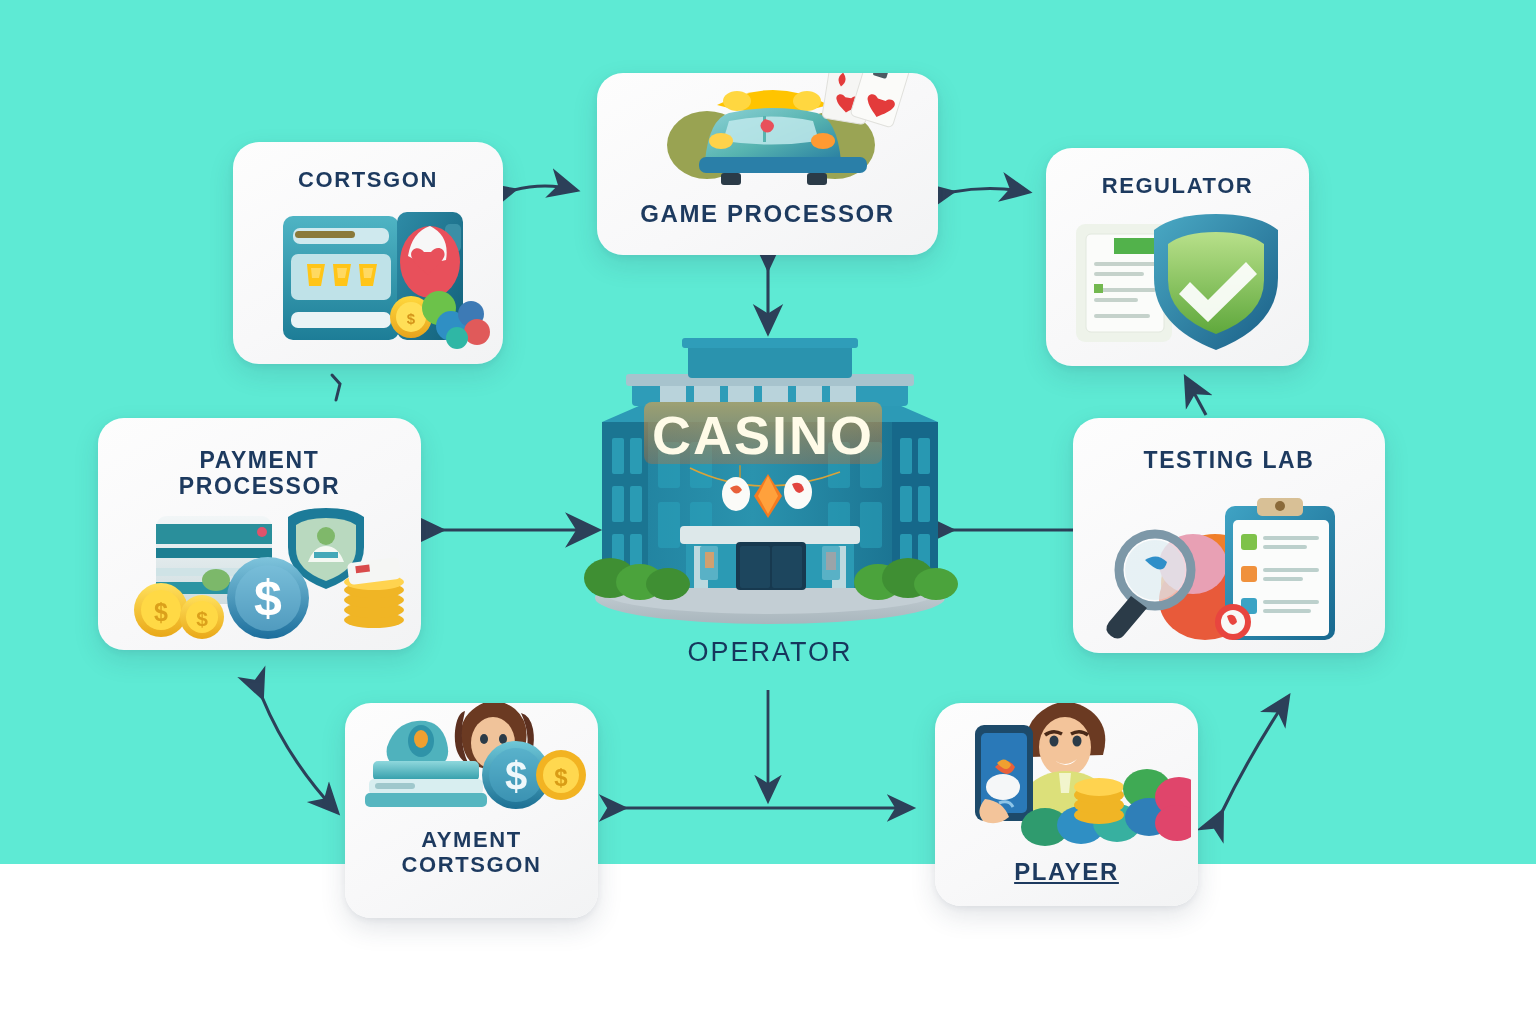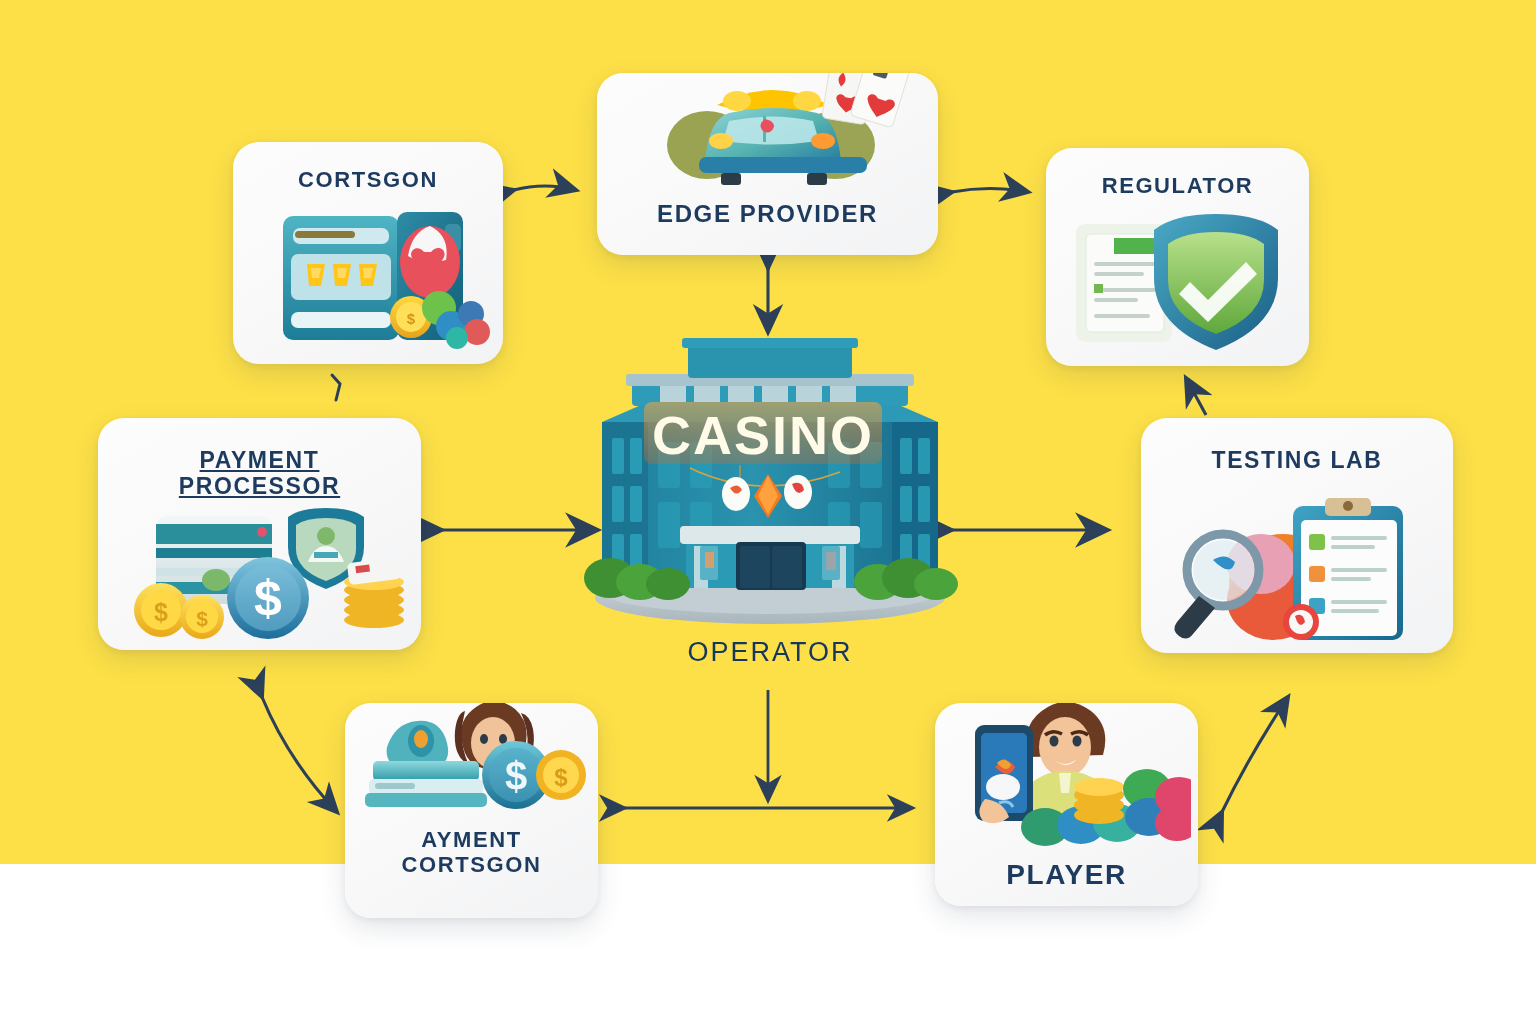--- a/index.html
+++ b/index.html
@@ -2,21 +2,21 @@
 <html><head>
 <meta charset="utf-8">
 <style>
   * { box-sizing: border-box; margin: 0; padding: 0; }
   html, body {
     width: 1536px; height: 1024px;
     background: #ffffff;
     font-family: "Liberation Sans", sans-serif;
     overflow: hidden;
   }
-  #stage { position: relative; width: 1536px; height: 864px; background: #fde047; }
+  #stage { position: relative; width: 1536px; height: 864px; background: #5eead4; }
 
   
   .card {
     position: absolute;
     background: linear-gradient(150deg,#fdfdfd 0%,#f8f8f9 55%,#f2f3f4 100%);
     border-radius: 26px;
     box-shadow: 0 10px 26px rgba(40,55,80,.13), 0 2px 6px rgba(40,55,80,.07);
     overflow: hidden;
   }
   .card-label {
@@ -152,21 +152,21 @@
       <text x="132" y="122" font-size="15" fill="#d4941a" text-anchor="middle" font-family="Liberation Sans, sans-serif" font-weight="bold">$</text>
       <circle cx="160" cy="106" r="17" fill="#6cc24a"></circle>
       <circle cx="172" cy="124" r="15" fill="#2f8fc4"></circle>
       <circle cx="192" cy="112" r="13" fill="#3d7ab5"></circle>
       <circle cx="198" cy="130" r="13" fill="#e05a5a"></circle>
       <circle cx="178" cy="136" r="11" fill="#2fb7a5"></circle>
     </svg>
   </div>
 
   <div class="card" style="left:597px; top:73px; width:341px; height:182px;">
-    <div class="card-label" style="top:128px; font-size:24px;">EDGE PROVIDER</div>
+    <div class="card-label" style="top:128px; font-size:24px;">GAME PROCESSOR</div>
     <svg class="art" style="left:62px; top:-12px;" width="250" height="140" viewBox="0 0 250 140">
       <defs>
         <linearGradient id="carG" x1="0" y1="0" x2="1" y2="1">
           <stop offset="0" stop-color="#8fd3d8"></stop>
             <stop offset=".5" stop-color="#57b4b0"></stop>
           <stop offset="1" stop-color="#2378a0"></stop>
         </linearGradient>
       </defs>
 
       <ellipse cx="48" cy="84" rx="40" ry="34" fill="#99a352"></ellipse>
@@ -225,21 +225,21 @@
       </g>
       <rect x="24" y="78" width="9" height="9" fill="#73b84f"></rect>
 
       <path d="M146,8 q42,0 62,16 l0,48 q0,48 -62,72 q-62,-24 -62,-72 l0,-48 q20,-16 62,-16 z" fill="url(#shOut)"></path>
       <path d="M146,26 q32,0 48,12 l0,36 q0,36 -48,54 q-48,-18 -48,-54 l0,-36 q16,-12 48,-12 z" fill="url(#shIn)"></path>
       <path d="M120,76 l18,18 l38,-38 l11,12 l-49,48 l-29,-28 z" fill="#ffffff" opacity=".92"></path>
     </svg>
   </div>
 
   <div class="card" style="left:98px; top:418px; width:323px; height:232px;">
-    <div class="card-label" style="top:30px; font-size:23px;text-decoration:underline;">PAYMENT
+    <div class="card-label" style="top:30px; font-size:23px;">PAYMENT
 PROCESSOR</div>
     <svg class="art" style="left:28px; top:84px;" width="290" height="140" viewBox="0 0 290 140">
       <defs>
         <linearGradient id="cardG" x1="0" y1="0" x2="0" y2="1">
           <stop offset="0" stop-color="#f2f6f7"></stop>
             <stop offset="1" stop-color="#cfdde0"></stop>
         </linearGradient>
         <linearGradient id="bigCoin" x1="0" y1="0" x2="0" y2="1">
           <stop offset="0" stop-color="#7fc4dc"></stop>
             <stop offset="1" stop-color="#1c6e9c"></stop>
@@ -380,21 +380,21 @@
         <ellipse cx="100" cy="252" rx="24" ry="18" fill="#4ba33c"></ellipse>
         <ellipse cx="128" cy="254" rx="22" ry="16" fill="#3f8f33"></ellipse>
         <ellipse cx="338" cy="252" rx="24" ry="18" fill="#4ba33c"></ellipse>
         <ellipse cx="368" cy="248" rx="26" ry="20" fill="#3f8f33"></ellipse>
         <ellipse cx="396" cy="254" rx="22" ry="16" fill="#4ba33c"></ellipse>
       </g>
     </svg>
   </div>
   <div id="operator-label">OPERATOR</div>
 
-  <div class="card" style="left:1141px; top:418px; width:312px; height:235px;">
+  <div class="card" style="left:1073px; top:418px; width:312px; height:235px;">
     <div class="card-label" style="top:30px; font-size:23px;">TESTING LAB</div>
     <svg class="art" style="left:24px; top:76px;" width="270" height="150" viewBox="0 0 270 150">
       <defs>
         <linearGradient id="clipG" x1="0" y1="0" x2="1" y2="1">
           <stop offset="0" stop-color="#3fa3c4"></stop>
             <stop offset="1" stop-color="#17688f"></stop>
         </linearGradient>
       </defs>
 
       <ellipse cx="118" cy="90" rx="54" ry="50" fill="#f07f2a"></ellipse>
@@ -467,21 +467,21 @@
       <circle cx="165" cy="84" r="27" fill="#4fa7c6" opacity=".55"></circle>
       <text x="165" y="99" font-size="40" fill="#eef8fb" text-anchor="middle" font-family="Liberation Sans, sans-serif" font-weight="bold">$</text>
 
       <circle cx="210" cy="84" r="25" fill="#f2b322"></circle>
       <circle cx="210" cy="84" r="18" fill="#ffd84f"></circle>
       <text x="210" y="95" font-size="24" fill="#d99c16" text-anchor="middle" font-family="Liberation Sans, sans-serif" font-weight="bold">$</text>
     </svg>
   </div>
 
   <div class="card" style="left:935px; top:703px; width:263px; height:203px;">
-    <div class="card-label" style="top:156px; font-size:28px;">PLAYER</div>
+    <div class="card-label" style="top:156px; font-size:24px;text-decoration:underline;">PLAYER</div>
     <svg class="art" style="left:6px; top:-12px;" width="250" height="160" viewBox="0 0 250 160">
 
       <path d="M96,24 q26,-24 54,-4 q20,16 12,44 l-74,2 q-8,-26 8,-42z" fill="#6b3a22"></path>
       <ellipse cx="124" cy="56" rx="26" ry="30" fill="#f3c49a"></ellipse>
       <ellipse cx="113" cy="50" rx="4.5" ry="5.5" fill="#2b3b48"></ellipse>
       <ellipse cx="136" cy="50" rx="4.5" ry="5.5" fill="#2b3b48"></ellipse>
       <path d="M104,44 q8,-6 17,-1" stroke="#4a2a18" stroke-width="3.5" fill="none"></path>
       <path d="M130,43 q9,-5 17,1" stroke="#4a2a18" stroke-width="3.5" fill="none"></path>
       <path d="M112,68 q12,10 24,0 q-10,12 -24,0z" fill="#ffffff"></path>
       <path d="M86,96 q16,-16 38,-16 q24,0 40,16 l4,40 l-86,0 z" fill="#dce07a"></path>

